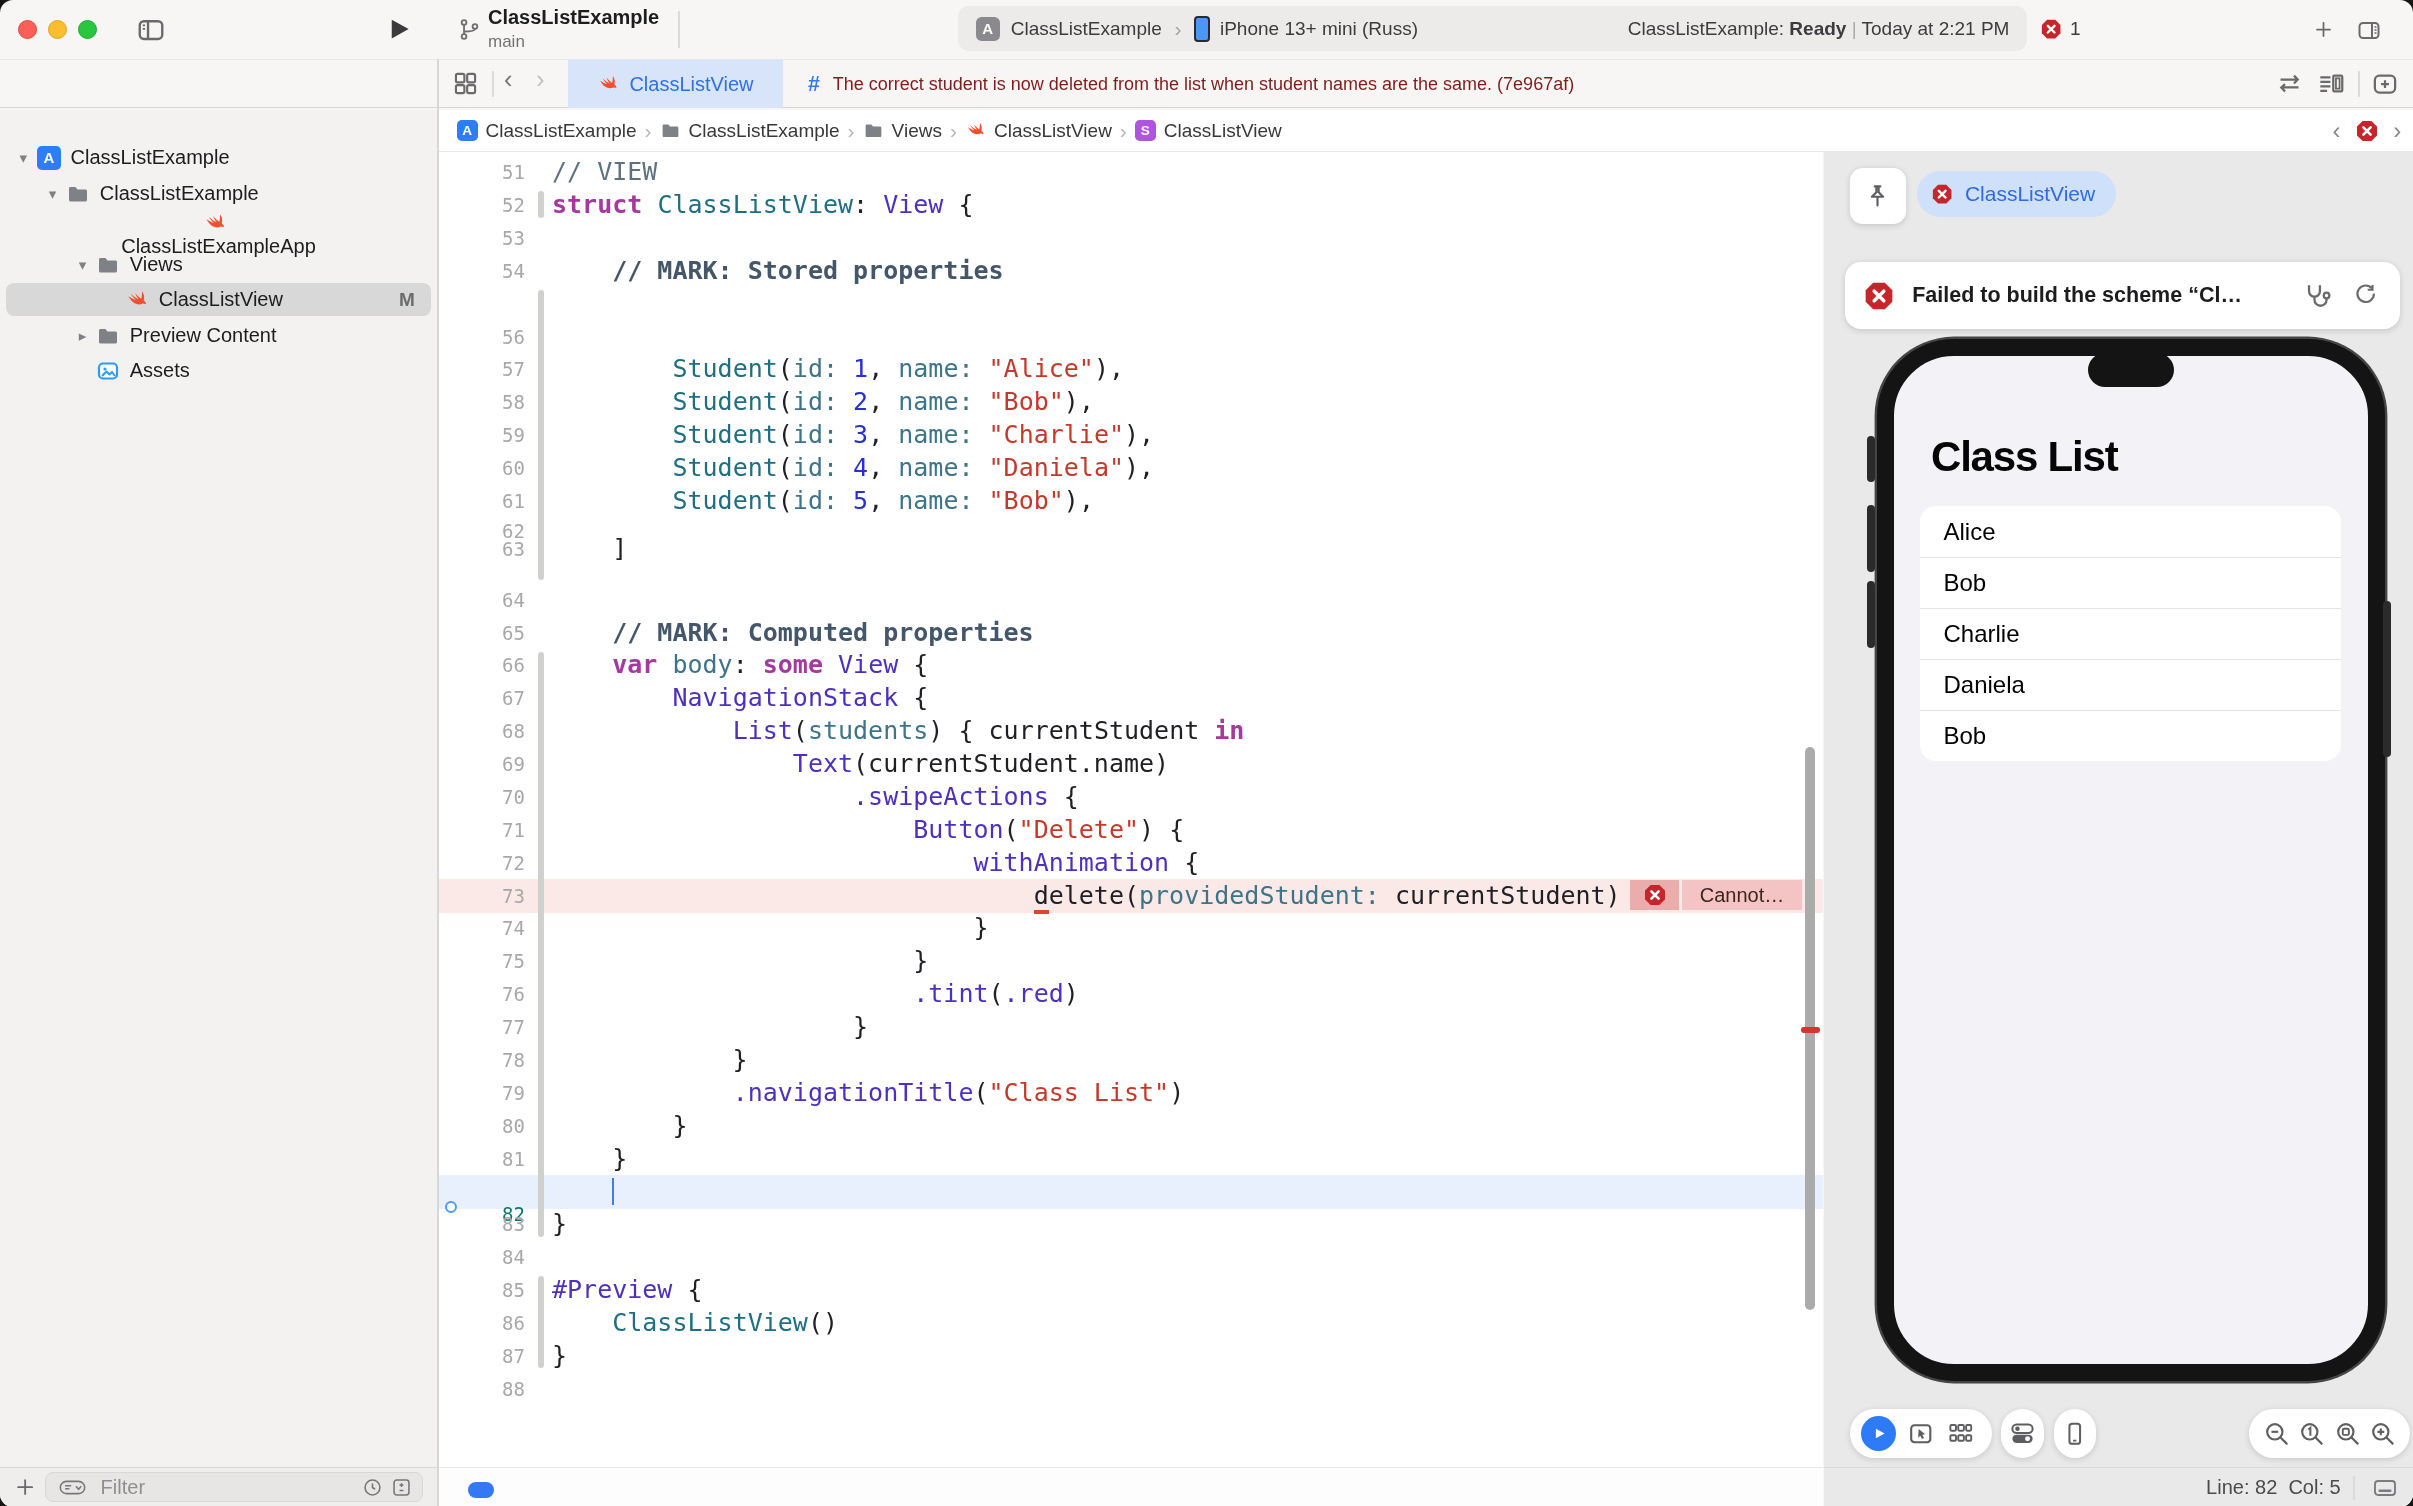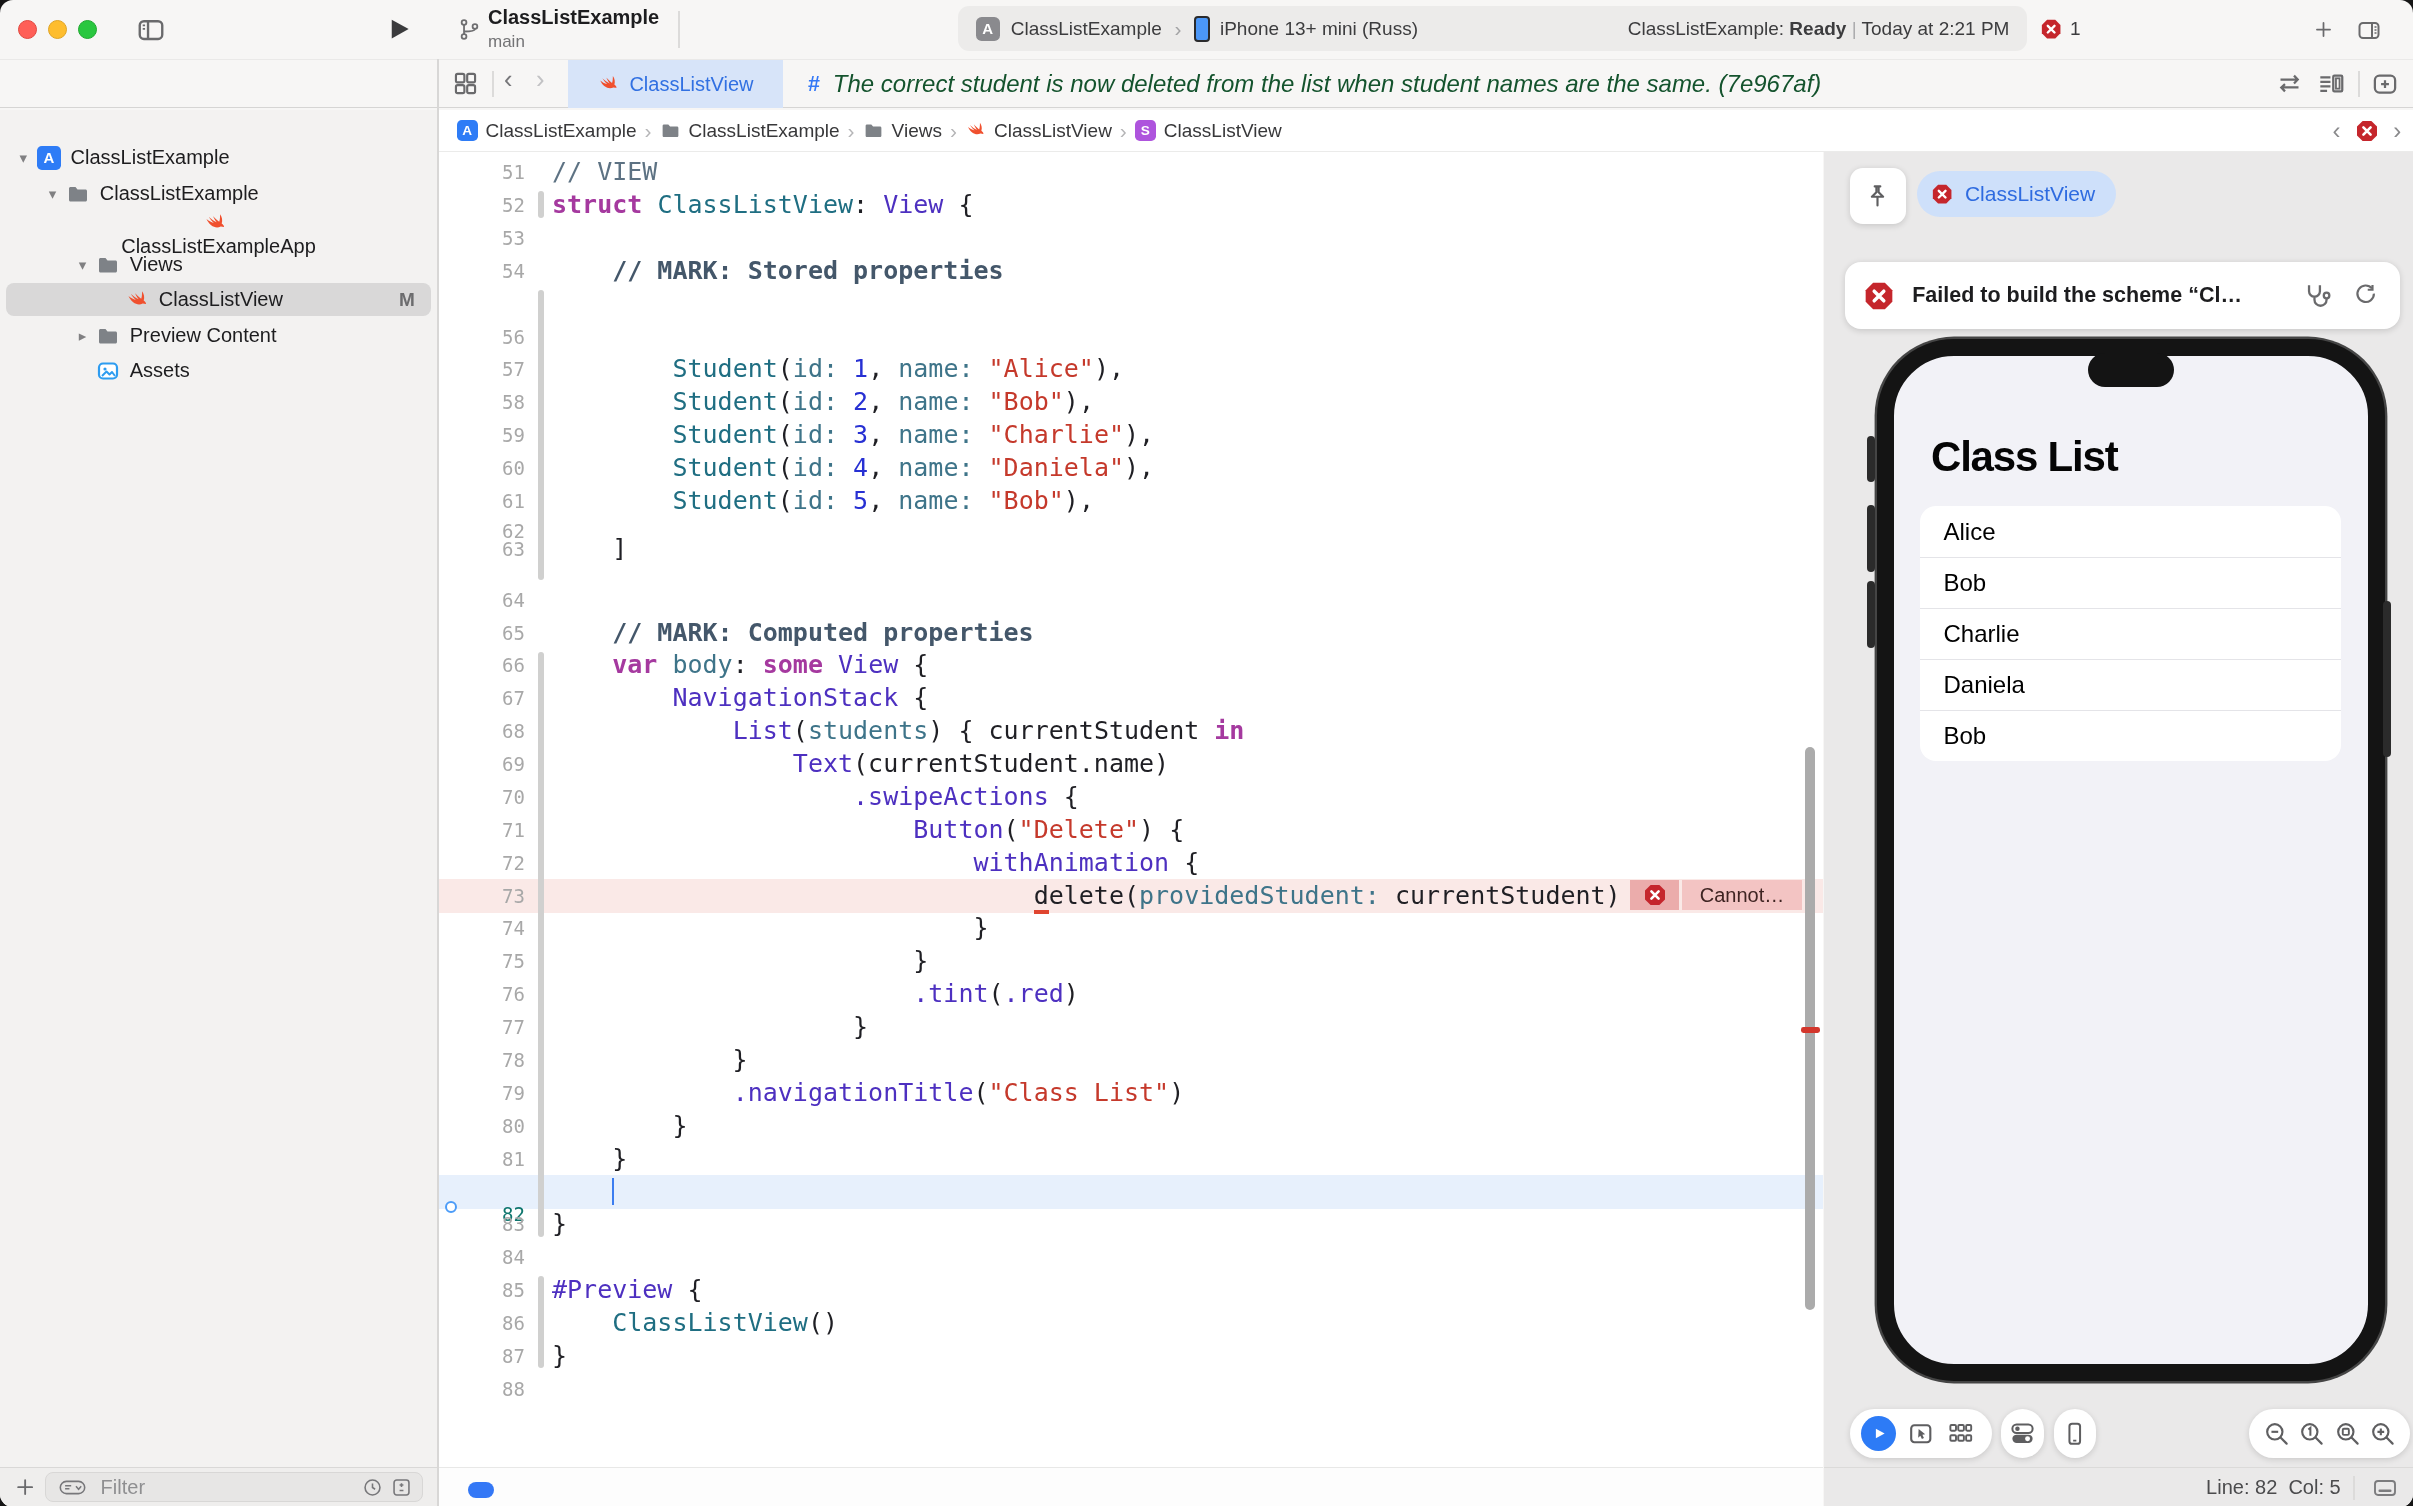--- a/index.html
+++ b/index.html
@@ -29,21 +29,21 @@
   .chev { color:#A2A2A4; font-size:21px; }
   .errcount { font-size:19px; color:#3C3C3E; }
 
   
   .row2 { left:0; top:59px; width:2413px; height:49px; border-bottom:1.6px solid #D6D5D4;
           border-top:0.8px solid rgba(0,0,0,0.05); }
   .navbtn { width:30px; height:30px; top:69px; display:flex; align-items:center; justify-content:center; }
   .tab { left:568px; top:0; width:215px; height:48px; background:#D7E4F9; display:flex;
          align-items:center; justify-content:center; gap:9.6px; }
   .tab-label { font-size:20px; color:#3170E2; }
-  .commit { font-size:24px; font-style:italic; color:#14532d; white-space:nowrap; }
+  .commit { font-size:18px; color:#7f1d1d; white-space:nowrap; }
   .hash { font-size:21.5px; font-weight:700; color:#3478F6; }
 
   
   .jumpbar { left:439px; top:110px; width:1975px; height:42px; background:#FFFFFF;
              border-bottom:1.6px solid #EBEBEA; }
   .jb-item { display:flex; align-items:center; gap:8px; }
   .jb-label { font-size:19px; color:#38383A; white-space:nowrap; }
   .jb-sep { font-size:21px; color:#B5B5B7; padding:0 8px; }
   .mini-chip { width:21px; height:21px; border-radius:4.8px; color:#fff; font-size:13.6px; font-weight:700;
                display:flex; align-items:center; justify-content:center; }

